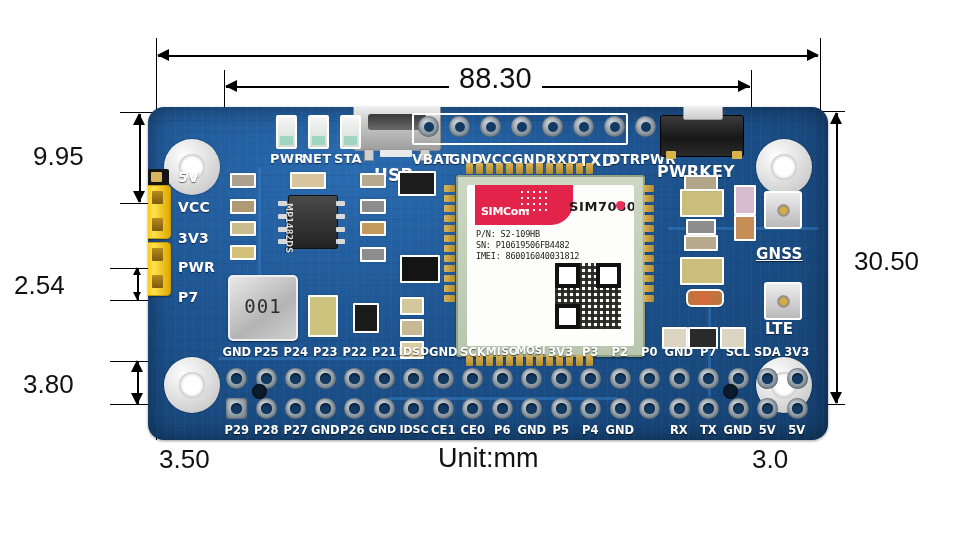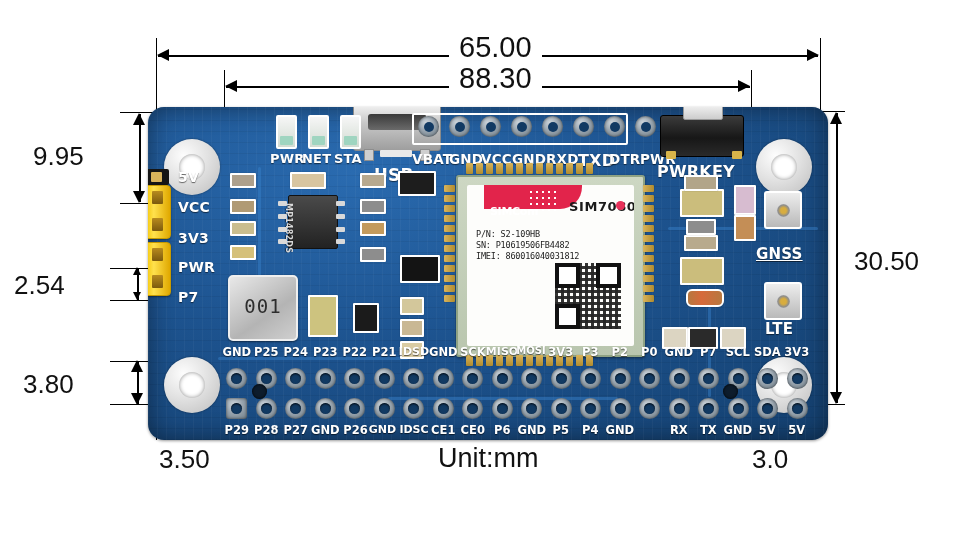--- a/index.html
+++ b/index.html
@@ -73,21 +73,21 @@
        background:linear-gradient(180deg,#f2f2f2,#cdcdcd);border:1px solid #9a9a9a;border-radius:2px;}
   .btnpad{position:absolute;width:10px;height:8px;background:#d8b44a;border-radius:1px;}
 
   
   .module{position:absolute;left:308px;top:68px;width:185px;height:178px;
           background:linear-gradient(180deg,#cdd7c3 0%,#b9c6ae 100%);
           border:2px solid #8fa283;border-radius:3px;
           box-shadow:0 1px 3px rgba(0,0,0,.45);}
   .modlabel{position:absolute;left:9px;top:8px;right:9px;bottom:9px;background:#fdfdfb;
             border-radius:2px;overflow:hidden;}
-  .modred{position:absolute;left:17px;top:0;width:98px;height:24px;background:#e2244b;
+  .modred{position:absolute;left:8px;top:0;width:98px;height:40px;background:#e2244b;
           border-bottom-right-radius:22px;}
   .simcom{position:absolute;left:6px;top:20px;font-size:11px;font-weight:bold;
           color:#ffffff;font-family:"DejaVu Sans",sans-serif;letter-spacing:-.3px;}
   .moddots{position:absolute;left:44px;top:4px;width:30px;height:22px;
           background-image:radial-gradient(circle,#ffffff 1.1px,transparent 1.3px);
           background-size:6px 6px;}
   .modname{position:absolute;left:102px;top:14px;font-size:13px;font-weight:bold;
           color:#1a1a1a;font-family:"DejaVu Sans",sans-serif;letter-spacing:.6px;}
   .moddot{position:absolute;right:9px;top:16px;width:9px;height:9px;border-radius:50%;
           background:#e8315a;}
@@ -170,21 +170,20 @@
 </head>
 <body>
 
 <div class="stage">
 
   <div class="vline" style="left:156px;top:38px;height:90px;border-left-width:1.5px;"></div>
   <div class="vline" style="left:820px;top:38px;height:92px;border-left-width:1.5px;"></div>
   <div class="hline" style="left:158px;top:55px;width:660px;"></div>
   <div class="arrL" style="left:157px;top:49px;"></div>
   <div class="arrR" style="left:807px;top:49px;"></div>
-  <div class="dim" style="left:449px;top:31px;font-size:29px;background:#fff;padding:0 10px;">65.00</div>
 
   <div class="vline" style="left:224px;top:70px;height:58px;border-left-width:1.5px;"></div>
   <div class="vline" style="left:751px;top:70px;height:58px;border-left-width:1.5px;"></div>
   <div class="hline" style="left:226px;top:86px;width:524px;"></div>
   <div class="arrL" style="left:225px;top:80px;"></div>
   <div class="arrR" style="left:738px;top:80px;"></div>
   <div class="dim" style="left:449px;top:62px;font-size:29px;background:#fff;padding:0 10px;">88.30</div>
 
   <div class="yline" style="left:120px;top:112px;width:40px;"></div>
   <div class="yline" style="left:120px;top:203px;width:65px;"></div>
@@ -567,21 +566,21 @@
     <div class="pinlbl" style="left:516px;top:238px;width:29.5px;">GND</div>
     <div class="pinlbl" style="left:545.5px;top:238px;width:29.5px;">P7</div>
     <div class="pinlbl" style="left:575px;top:238px;width:29.5px;">SCL</div>
     <div class="pinlbl" style="left:604.5px;top:238px;width:29.5px;">SDA</div>
     <div class="pinlbl" style="left:634px;top:238px;width:29.5px;">3V3</div>
 
     <div class="pinlbl" style="left:74px;top:316px;width:29.5px;">P29</div>
     <div class="pinlbl" style="left:103.5px;top:316px;width:29.5px;">P28</div>
     <div class="pinlbl" style="left:133px;top:316px;width:29.5px;">P27</div>
     <div class="pinlbl" style="left:162.5px;top:316px;width:29.5px;">GND</div>
-    <div class="pinlbl" style="left:192px;top:316px;width:31px;">P26</div>
+    <div class="pinlbl" style="left:192px;top:316px;width:23px;">P26</div>
     <div class="pinlbl" style="left:219px;top:316px;width:31px;font-size:11px;">GND</div>
     <div class="pinlbl" style="left:249px;top:316px;width:34px;font-size:11px;">IDSC</div>
     <div class="pinlbl" style="left:280.5px;top:316px;width:29.5px;">CE1</div>
     <div class="pinlbl" style="left:310px;top:316px;width:29.5px;">CE0</div>
     <div class="pinlbl" style="left:339.5px;top:316px;width:29.5px;">P6</div>
     <div class="pinlbl" style="left:369px;top:316px;width:29.5px;">GND</div>
     <div class="pinlbl" style="left:398px;top:316px;width:29.5px;">P5</div>
     <div class="pinlbl" style="left:427.5px;top:316px;width:29.5px;">P4</div>
     <div class="pinlbl" style="left:457px;top:316px;width:29.5px;">GND</div>
     <div class="pinlbl" style="left:486.5px;top:316px;width:29.5px;margin-top:48px;">P1</div>

